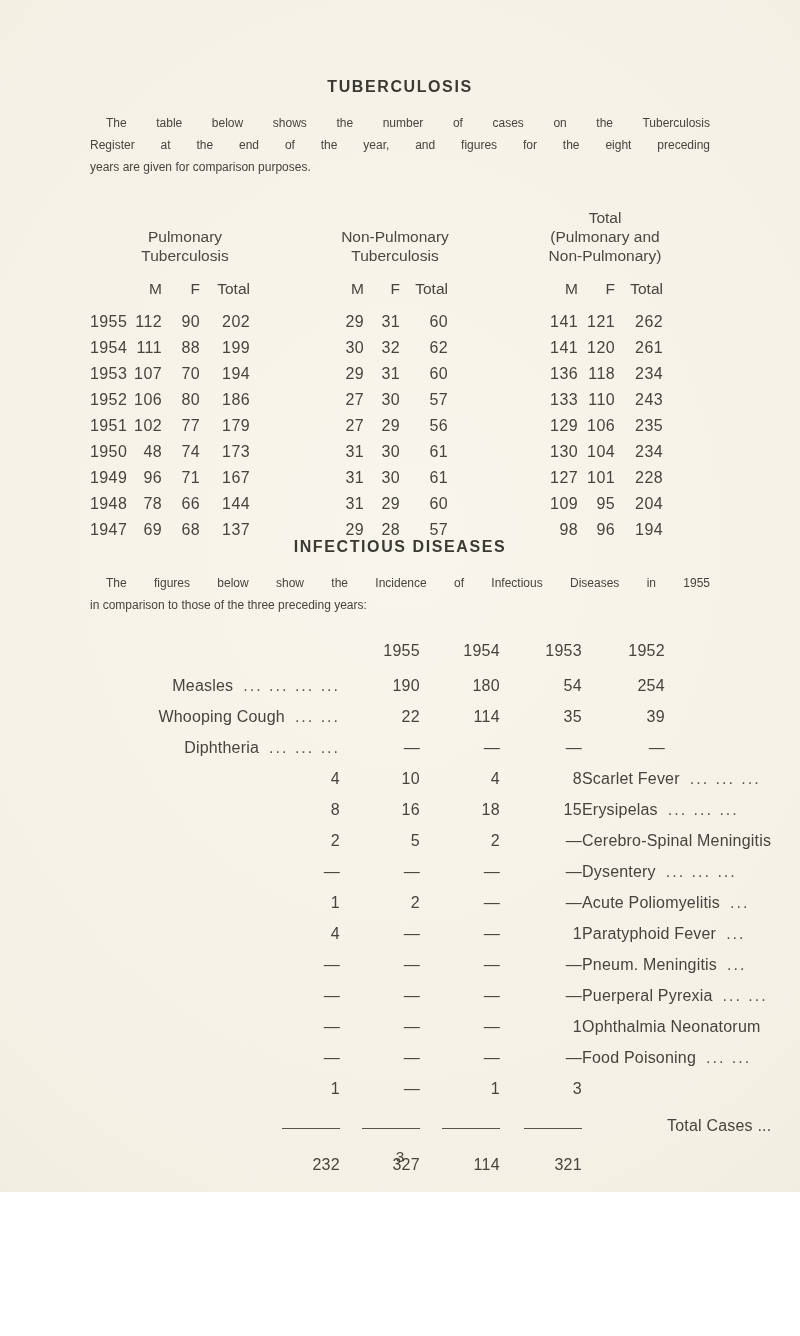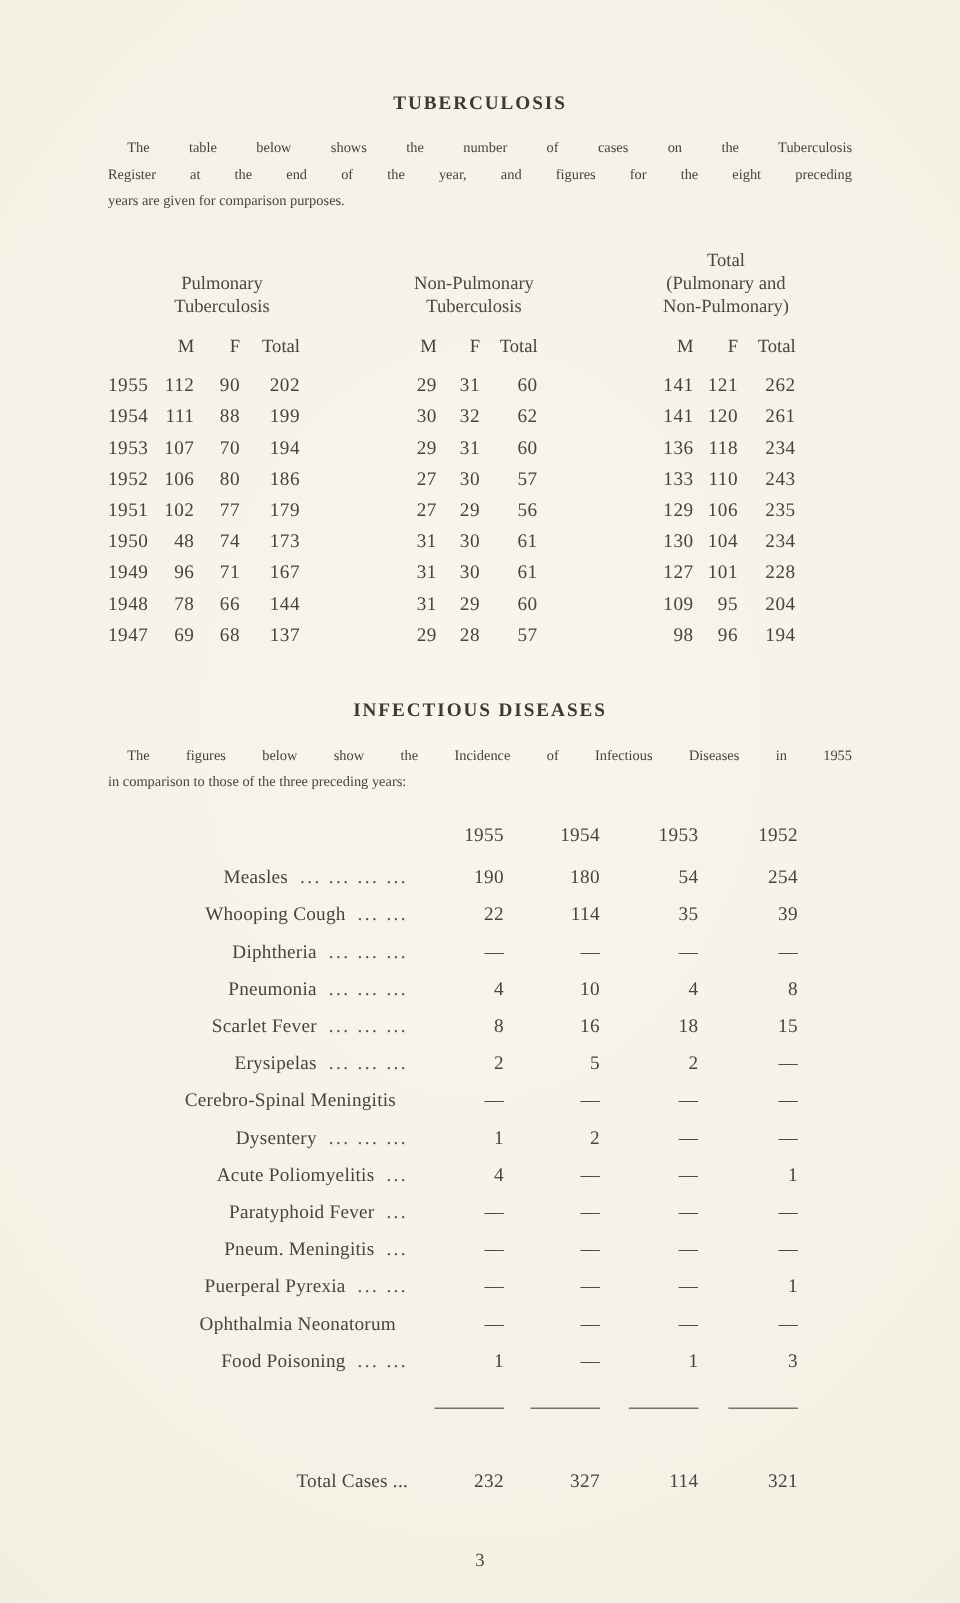--- a/index.html
+++ b/index.html
@@ -1,27 +1,27 @@
 <!DOCTYPE html>
 <html><head>
 <meta charset="utf-8">
 <style>
   * { margin:0; padding:0; box-sizing:border-box; }
   html,body { width:800px; }
   .page {
-    width:800px; height:1336px; position:relative; overflow:hidden;
+    width:800px; height:1192px; position:relative; overflow:hidden;
     background: radial-gradient(ellipse 130% 105% at 50% 45%, #f8f5ec 0%, #f4f0e4 55%, #eae5d5 100%);
-    font-family: Liberation Serif, serif;
+    font-family: Liberation Sans, sans-serif;
     color:#46443e;
   }
   .title {
     padding-top:78px; text-align:center;
     font-size:16px; font-weight:bold; letter-spacing:1.6px; color:#3b3933;
   }
-  .sec2-title { padding-top:0; margin-top:46px; }
+  .sec2-title { padding-top:0; }
   .intro { margin:16px 90px 0 90px; font-size:12px; line-height:22px; }
   .jline { text-align:justify; text-align-last:justify; }
   .indent { text-indent:16px; }
 
   
   .t1 { position:relative; margin:30px 0 0 90px; width:573px; }
   .t1-heads { position:relative; height:60px; font-size:15.5px; line-height:19px; color:#4a4842; }
   .t1-head { position:absolute; text-align:center; }
   .t1-head.h1 { left:20px;  width:150px; top:19px; }
   .t1-head.h2 { left:225px; width:160px; top:19px; }
@@ -40,21 +40,21 @@
     display:grid; margin:26px 0 0 90px; width:575px; row-gap:13px;
     grid-template-columns:250px 80px 80px 82px 83px;
     font-size:16px; line-height:18px; letter-spacing:0.3px;
   }
   .t2 > span { text-align:right; white-space:nowrap; }
   .t2 > span.lblcell { text-align:right; letter-spacing:0.2px; }
   .t2 .ldr { margin-left:10px; letter-spacing:2px; color:#56544d; }
   .t2 > span.yhead { padding-bottom:4px; }
   .t2 > span.rulecell { padding-top:8px; }
   .rule { display:inline-block; width:58px; border-top:1.3px solid #56544d; vertical-align:4px; }
-  .t2 > span.totcell { padding-top:6px;margin-top:24px; }
+  .t2 > span.totcell { padding-top:6px; }
   .totlbl-inner { padding-left:85px; }
 
   .pnum { position:absolute; bottom:26px; left:0; width:100%; text-align:center; font-size:15.5px; }
 </style>
 </head>
 <body>
 
 <div class="page">
 
   <div class="title">TUBERCULOSIS</div>
@@ -222,21 +222,20 @@
       <span>114</span>
       <span>35</span>
       <span>39</span>
 
     <span class="lblcell"><span>Diphtheria</span><span class="ldr">... ... ...</span></span>
       <span>—</span>
       <span>—</span>
       <span>—</span>
       <span>—</span>
 
-    <span class="lblcell"><span>Pneumonia</span><span class="ldr">... ... ...</span></span>
       <span>4</span>
       <span>10</span>
       <span>4</span>
       <span>8</span>
 
     <span class="lblcell"><span>Scarlet Fever</span><span class="ldr">... ... ...</span></span>
       <span>8</span>
       <span>16</span>
       <span>18</span>
       <span>15</span>

